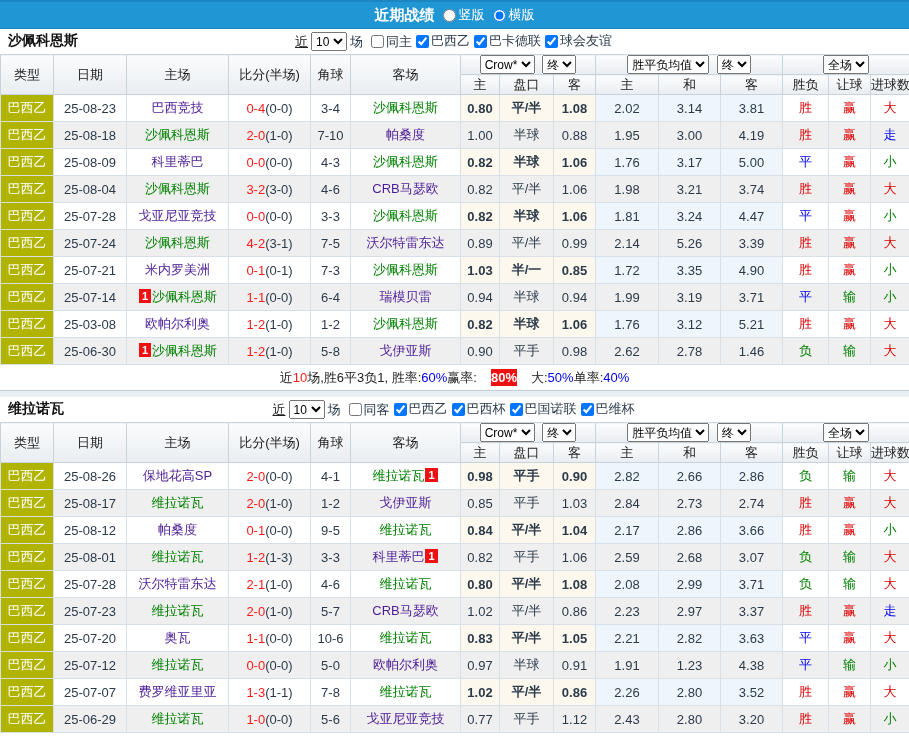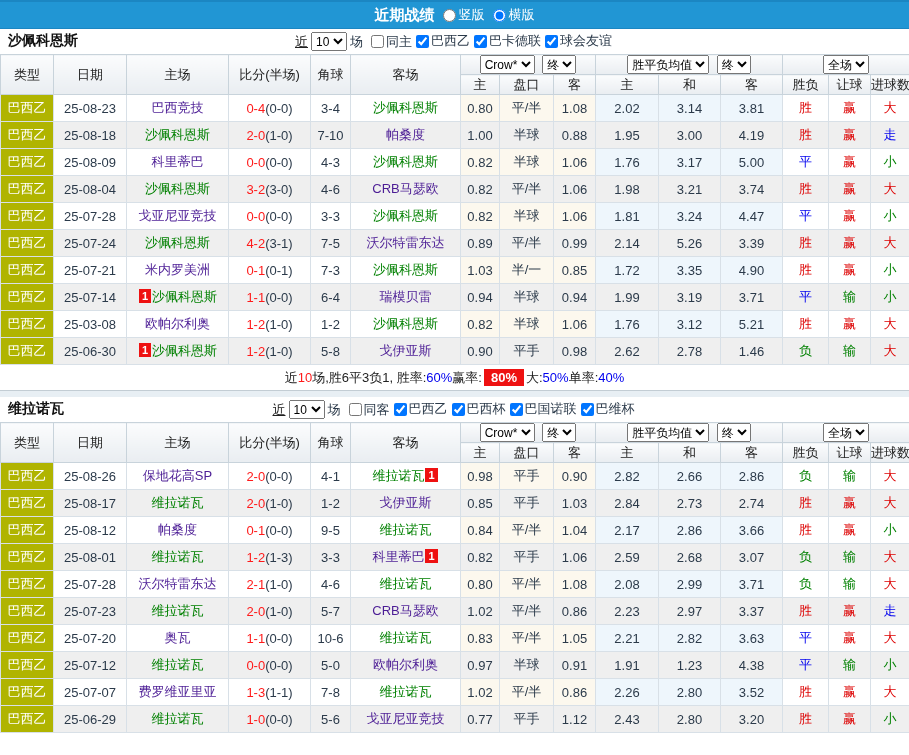--- a/index.html
+++ b/index.html
@@ -45,41 +45,41 @@
     font-size:13px; padding:0;
   }
   thead th{
     background:linear-gradient(#fbfcfd,#e9edf1); border-color:var(--header_border);
     font-weight:normal; color:#222; height:20px;
   }
   thead select{ font-size:12px; height:19px; margin:0 2px; max-width:95%; }
   tbody td{ height:27px; color:var(--text_dark); }
   tr.odd td{ background:#fff; }
   tr.even td{ background:var(--row_alt); }
-  tr.odd td.hcell{ background:var(--handicap_tint); }
+  tr.odd td.hcell{ background:var(--handicap_tint);font-weight:bold; }
   tr.odd td.acell{ background:var(--avg_tint); }
   td.type-cell{ background:var(--type_olive) !important; color:#fff; }
   .team-green{ color:var(--team_green); cursor:pointer; }
   .team-plain{ color:#4c1d95; cursor:pointer; }
   .badge1{
     display:inline-block; background:var(--badge_red); color:#fff; font-size:11px; font-weight:bold;
     line-height:14px; padding:0 3px; margin:0 1px; vertical-align:1px;
   }
   .score-main{ color:var(--score_red); }
   .score-half{ color:var(--text_dark); }
   td.outcome{ font-size:13px; }
   
   .summary-row{
     height:26px; display:flex; align-items:center; justify-content:center;
     font-size:13px; color:#222; background:#fff; border-bottom:1px solid #c3cdd4;
   }
   .seg-plain{ color:#222; }
   .seg-red{ color:#ff1a1a; }
   .seg-blue{ color:var(--blue); }
-  .seg-badge{ background:var(--badge_red); color:#fff; font-weight:bold; padding:1px 7px; margin:0 2px; }
+  .seg-badge{ background:var(--badge_red); color:#fff; font-weight:bold; padding:1px 0; margin:0 14px; }
   .section-divider{ height:6px; background:#e8eff4; }
 </style>
 </head>
 <body>
 
 <div class="title-bar">
   <span class="title">近期战绩</span>
   <label class="radio-label">
     <input type="radio" name="layout" style="">
     <span>竖版</span>

